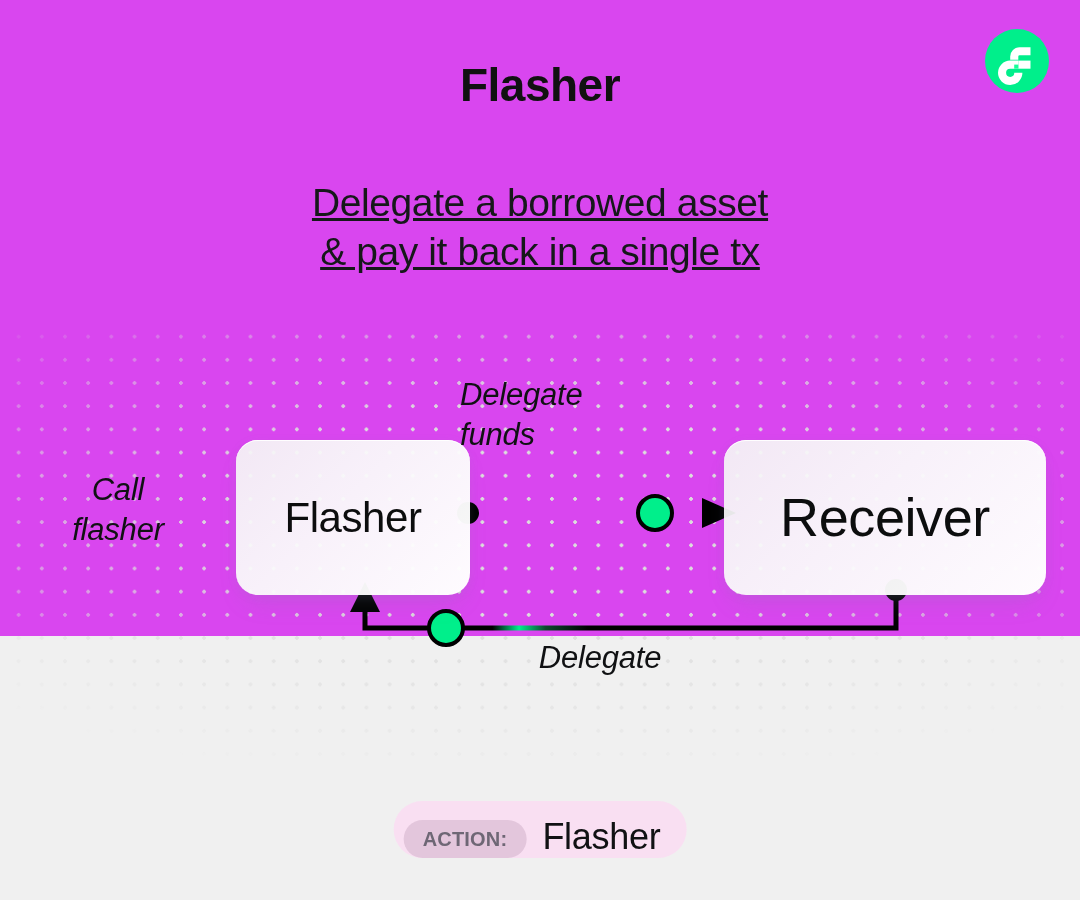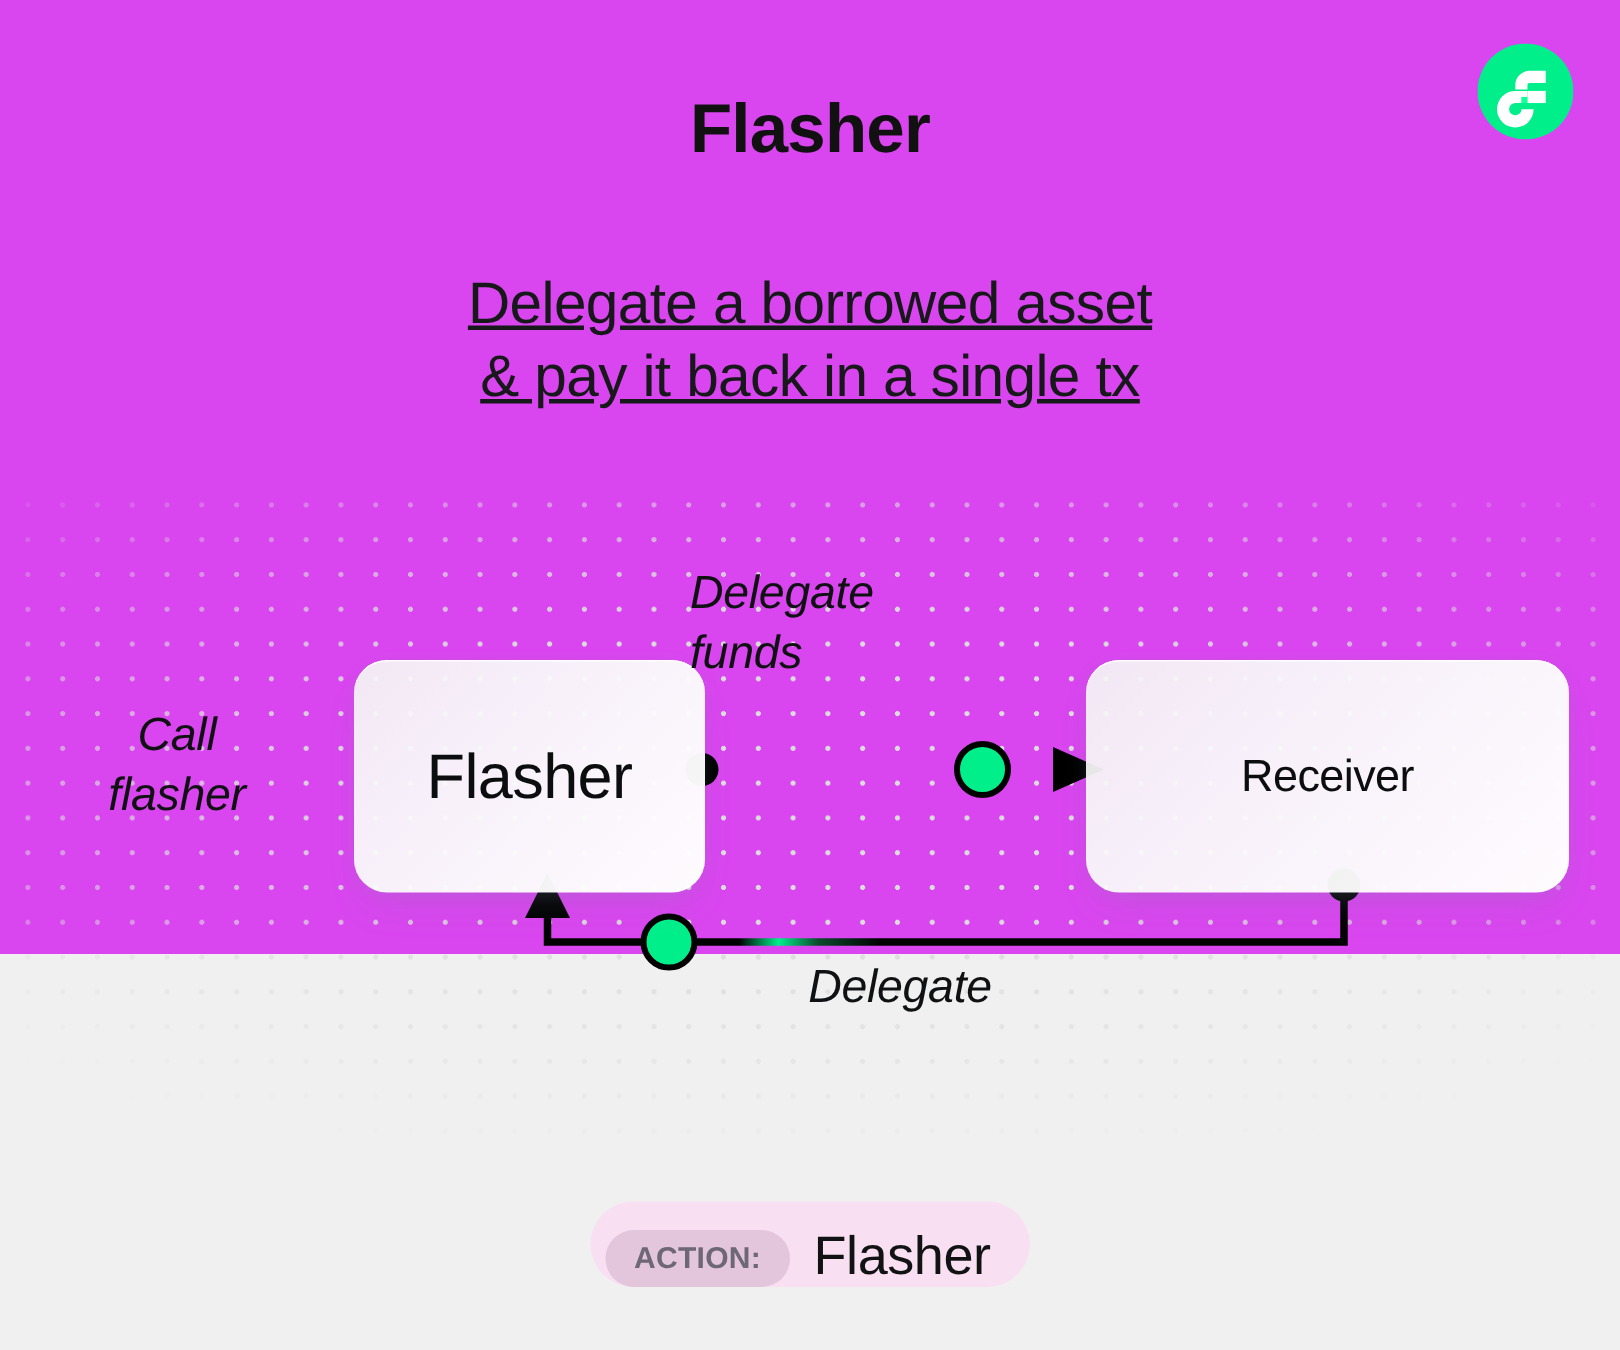--- a/index.html
+++ b/index.html
@@ -113,21 +113,21 @@
     width: 234px;
     height: 155px;
     font-size: 42px;
   }
 
   #node-receiver {
     left: 724px;
     top: 120px;
     width: 322px;
     height: 155px;
-    font-size: 30px;
+    font-size: 54px;
   }
 
   
   .edge-label {
     position: absolute;
     font-style: italic;
     font-size: 31px;
     color: #101113;
     line-height: 1.28;
     letter-spacing: -0.2px;

